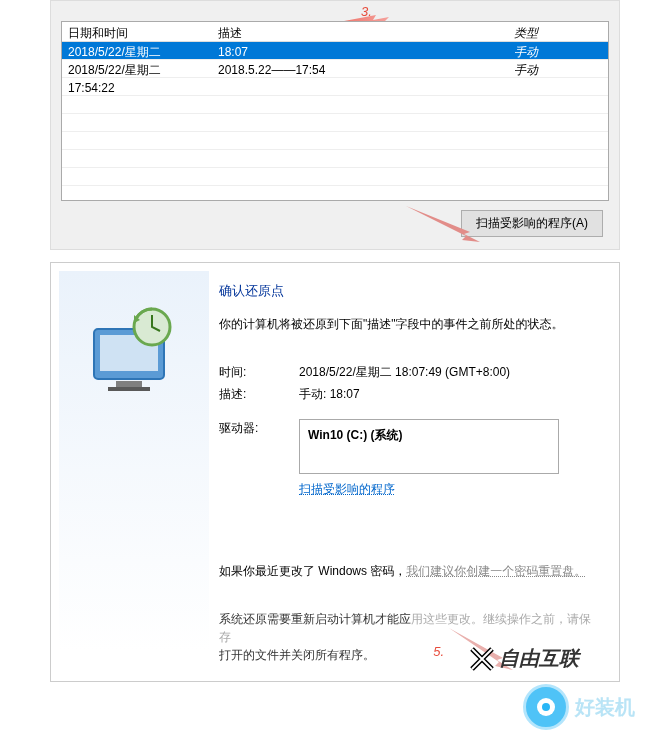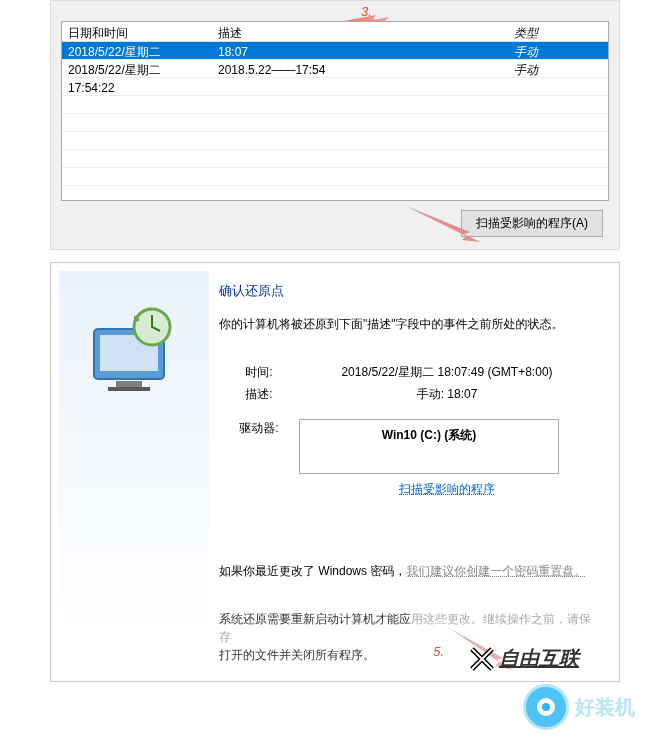--- a/index.html
+++ b/index.html
@@ -136,21 +136,21 @@
       padding: 10px 16px 0 10px;
       font-size: 12px;
       line-height: 1.5;
     }
     .confirm-h {
       font-size: 13px;
       color: #003399;
       margin-bottom: 14px;
     }
     .desc1 { margin-bottom: 30px; }
-    .kvrow { display: flex; margin-bottom: 4px; text-align: center; }
+    .kvrow { display: flex; margin-bottom: 4px; }
     .kvlabel { width: 80px; }
     .kvval { flex: 1; }
     .drivebox {
       border: 1px solid #aaa;
       padding: 6px 8px;
       width: 260px;
       height: 55px;
       margin-bottom: 6px;
       font-weight: bold;
     }
@@ -182,21 +182,20 @@
       position: absolute;
       top: 645px;
       right: 80px;
       font-size: 20px;
       font-weight: bold;
       font-style: italic;
       color: #333;
       display: flex;
       align-items: center;
       pointer-events: none;
-      text-decoration: underline;
     }
     .watermark1 svg { margin-right: 4px; }
     .watermark2 {
       position: absolute;
       bottom: 8px;
       right: 24px;
       display: flex;
       align-items: center;
       font-size: 20px;
       color: #b9e4f6;

